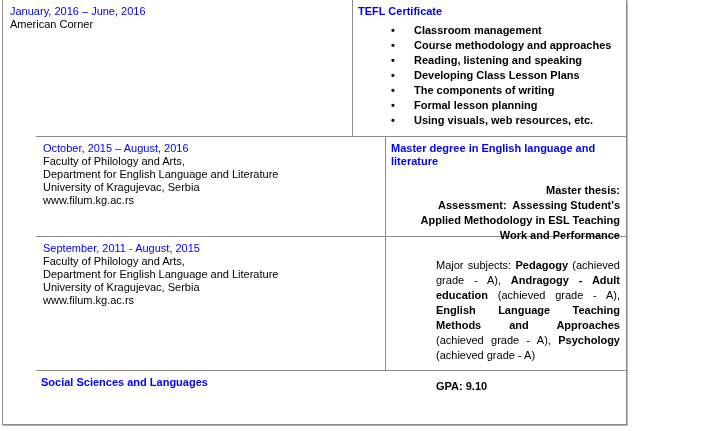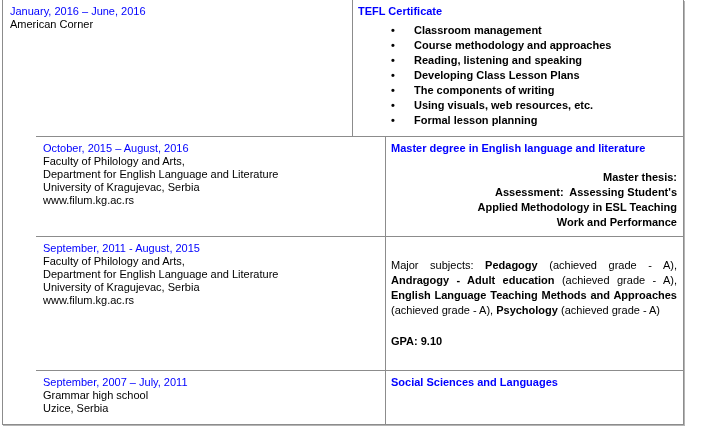--- a/index.html
+++ b/index.html
@@ -7,32 +7,32 @@
     width: 707px; height: 431px;
     background: #ffffff;
     overflow: hidden;
     font-family: "Liberation Sans", "DejaVu Sans", sans-serif;
     font-size: 11px;
     color: #000000;
   }
   .cv-table {
     position: absolute;
     left: 2px; top: 0;
-    width: 682px;
+    width: 625px;
     border-left: 1px solid #8c8c8c;
     border-right: 1px solid #8c8c8c;
     border-bottom: 1px solid #8c8c8c;
     box-shadow: 1px 1px 0 #b5b5b5;
     background: #ffffff;
   }
   .row { display: flex; }
   .row + .row { border-top: 1px solid #8c8c8c; margin-left: 33px; }
   .row-1 { height: 136px; }
   .row-2 { height: 100px; }
-  .row-3 { height: 134px; }
+  .row-3 { height: 134px; gap: 45px; }
   .row-4 { height: 54px; }
   .cell-left {
     width: 350px;
     border-right: 1px solid #8c8c8c;
     padding: 5px 6px 0 7px;
   }
   .cell-right {
     flex: 1;
     padding: 5px 6px 0 5px;
   }
@@ -85,22 +85,22 @@
         </div>
     </div>
     <div class="cell-right">
       <div class="degree-title">TEFL Certificate</div>
       <ul class="topics">
           <li>Classroom management</li>
           <li>Course methodology and approaches</li>
           <li>Reading, listening and speaking</li>
           <li>Developing Class Lesson Plans</li>
           <li>The components of writing</li>
+          <li>Formal lesson planning</li>
           <li>Using visuals, web resources, etc.</li>
-          <li>Formal lesson planning</li>
         </ul>
     </div>
   </div>
 
   <div class="row row-2">
     <div class="cell-left">
       <div class="period">October, 2015 – August, 2016</div>
       <div class="org">
           <div>Faculty of Philology and Arts,</div>
           <div>Department for English Language and Literature</div>
@@ -129,25 +129,18 @@
           <div>www.filum.kg.ac.rs</div>
         </div>
     </div>
     <div class="cell-right">
       <p class="subjects"><span>Major subjects: </span><span style="font-weight: bold;">Pedagogy</span><span> (achieved grade - A), </span><span style="font-weight: bold;">Andragogy - Adult education</span><span> (achieved grade - A), </span><span style="font-weight: bold;">English Language Teaching Methods and Approaches</span><span> (achieved grade - A), </span><span style="font-weight: bold;">Psychology</span><span> (achieved grade - A)</span></p>
       <div class="gpa">GPA: 9.10</div>
     </div>
   </div>
 
   <div class="row row-4">
-    <div class="cell-left">
-      <div class="period">September, 2007 – July, 2011</div>
-      <div class="org">
-          <div>Grammar high school</div>
-          <div>Uzice, Serbia</div>
-        </div>
-    </div>
     <div class="cell-right">
       <div class="degree-title">Social Sciences and Languages</div>
     </div>
   </div>
 
 </div>
 
 </body></html>

